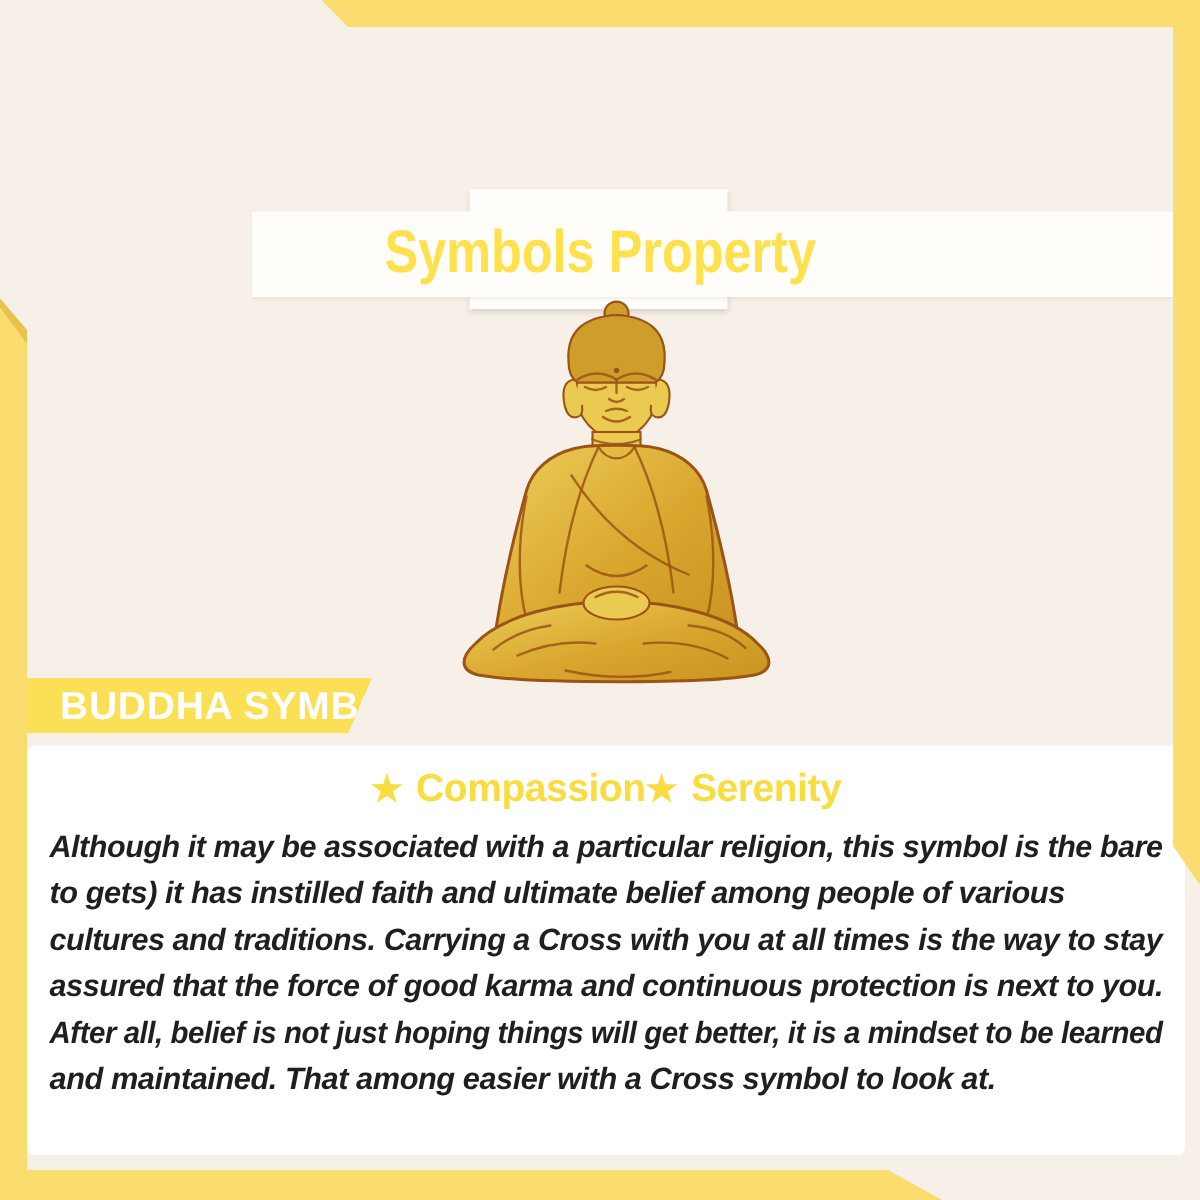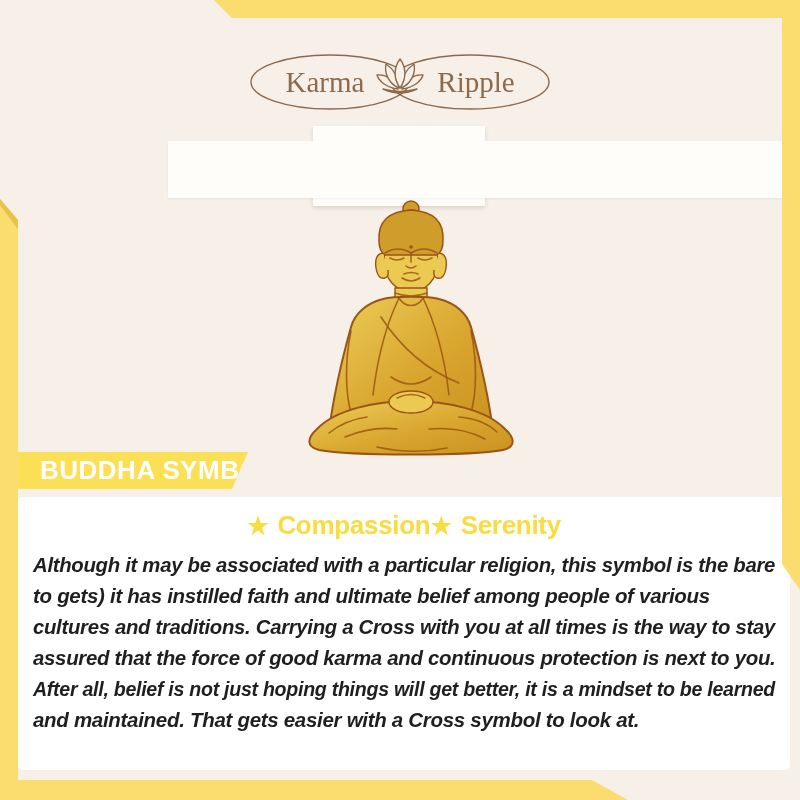--- a/index.html
+++ b/index.html
@@ -62,39 +62,26 @@
   .traits .gap{display:inline-block;width:9px;}
   .paragraph{margin-top:8px;font-style:italic;}
   .fit-line{display:block;white-space:nowrap;font-size:20.5px;line-height:31px;
             font-weight:bold;color:var(--text-dark);letter-spacing:-.3px;}
 </style>
 </head>
 <body>
 
 <div class="canvas">
 
-  <div class="logo">
-    <svg width="300" height="72" viewBox="0 0 300 72">
-      <ellipse class="logo-line" cx="80" cy="38" rx="79" ry="27"></ellipse>
-      <ellipse class="logo-line" cx="220" cy="38" rx="79" ry="27"></ellipse>
-      <text class="logo-word" x="75" y="48" text-anchor="middle">Karma</text>
-      <text class="logo-word" x="226" y="48" text-anchor="middle">Ripple</text>
-      <g>
-        <path class="lotus" d="M148,45 C138,44 129,38 127,31 C136,30 144,36 148,45 Z"></path>
-        <path class="lotus" d="M152,45 C162,44 171,38 173,31 C164,30 156,36 152,45 Z"></path>
-        <path class="lotus" d="M149,44 C139,40 134,29 136,20 C144,25 148,33 149,44 Z"></path>
-        <path class="lotus" d="M151,44 C161,40 166,29 164,20 C156,25 152,33 151,44 Z"></path>
-        <path class="lotus" d="M150,15 C144,23 143,34 150,44 C157,34 156,23 150,15 Z"></path>
-        <path class="lotus" d="M133,45 Q150,53 167,45 Q150,50 133,45 Z"></path>
-      </g>
-    </svg>
-  </div>
 
   <div class="title-backdrop"></div>
   <div class="title-band"></div>
+  <div class="title-wrap">
+    <h1>Symbols Property</h1>
+  </div>
 
   <svg class="buddha" width="260" height="262" viewBox="0 0 260 262">
     <defs>
       <linearGradient id="goldBody" x1="0" y1="0" x2="1" y2="1">
         <stop offset="0" stop-color="#ecce58"></stop>
         <stop offset=".55" stop-color="#d9a62e"></stop>
         <stop offset="1" stop-color="#c9921f"></stop>
       </linearGradient>
     </defs>
 
@@ -146,21 +133,21 @@
   <div class="card">
     <div class="traits">
       <span class="star">★</span><span class="gap"></span><span>Compassion</span><span class="star">★</span><span class="gap"></span><span>Serenity</span>
     </div>
     <div class="paragraph">
       <span class="fit-line" style="transform-origin: left center; transform: scaleX(0.991979);">Although it may be associated with a particular religion, this symbol is the bare</span>
       <span class="fit-line">to gets) it has instilled faith and ultimate belief among people of various</span>
       <span class="fit-line" style="transform-origin: left center; transform: scaleX(0.990654);">cultures and traditions. Carrying a Cross with you at all times is the way to stay</span>
       <span class="fit-line" style="transform-origin: left center; transform: scaleX(0.995973);">assured that the force of good karma and continuous protection is next to you.</span>
       <span class="fit-line" style="transform-origin: left center; transform: scaleX(0.956186);">After all, belief is not just hoping things will get better, it is a mindset to be learned</span>
-      <span class="fit-line">and maintained. That gets easier with a Cross symbol to look at.</span>
+      <span class="fit-line">and maintained. That among easier with a Cross symbol to look at.</span>
     </div>
   </div>
 
   <div class="frame top-band"></div>
   <div class="frame right-strip"></div>
   <div class="frame left-bar"></div>
   <div class="left-bar-bevel" style="position:absolute;"></div>
   <div class="frame bottom-band"></div>
 
 </div>

